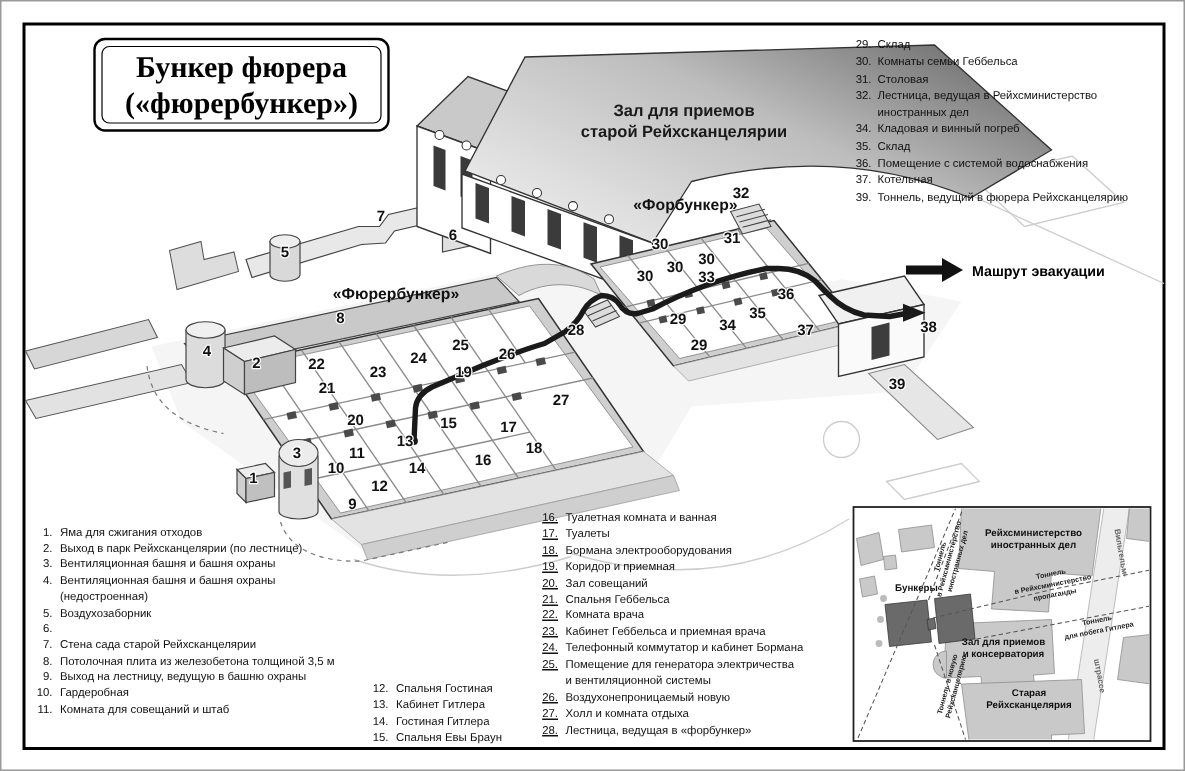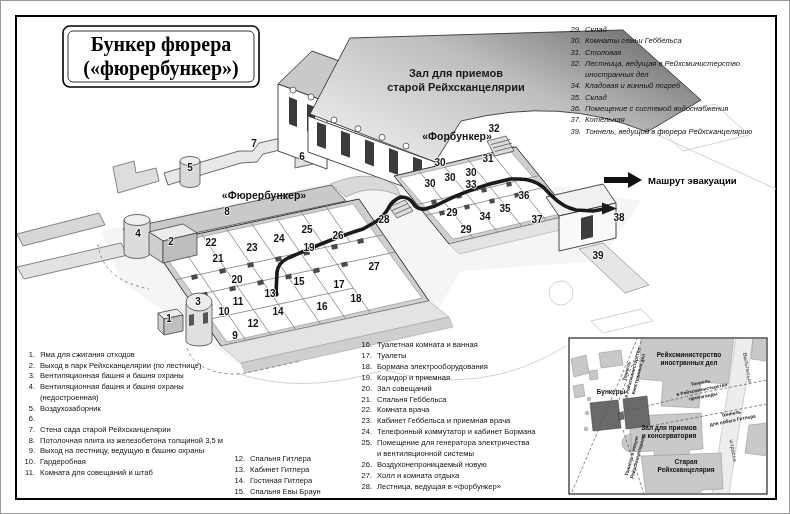--- a/index.html
+++ b/index.html
@@ -13,28 +13,28 @@
       paint-order:stroke;stroke:#ffffff;stroke-width:1.6px;stroke-linejoin:round;}
   .dlabel{font:bold 10.5px "Liberation Sans",sans-serif;fill:#111;text-anchor:middle;}
   .roof-label{font:bold 11px "Liberation Sans",sans-serif;fill:#1a1a1a;text-anchor:middle;}
   .evac-label{font:bold 9.5px "Liberation Sans",sans-serif;fill:#000;}
   .map-bold{font:bold 6.5px "Liberation Sans",sans-serif;fill:#111;text-anchor:middle;}
   .map-small{font:bold 4.8px "Liberation Sans",sans-serif;fill:#222;text-anchor:middle;}
   .map-street{font:bold 5.5px "Liberation Sans",sans-serif;fill:#666;text-anchor:middle;}
   .legend{position:absolute;color:#111;font-size:7.6px;line-height:10.7px;}
   .legend .li{display:flex;}
   .legend .num{flex:none;text-align:right;margin-right:5px;}
-  #legend-tr{left:566px;top:23px;width:212px;line-height:11.3px;font-style:italic;}
+  #legend-tr{left:566px;top:23px;width:212px;line-height:11.3px;}
   #legend-tr .num{width:14px;margin-right:4px;}
   #legend-bl{left:17px;top:349px;width:315px;}
   #legend-bl .num{width:17px;}
-  #legend-c2{left:228px;top:452px;width:165px;line-height:11px;}
+  #legend-c2{left:242px;top:452px;width:165px;line-height:11px;}
   #legend-c2 .num{width:16px;}
   #legend-c3{left:354px;top:339px;width:228px;line-height:10.9px;}
-  #legend-c3 .num{width:17px;}
+  #legend-c3 .num{width:17px;text-decoration:underline;}
 </style>
 </head>
 <body>
 
 <div class="page">
   <div class="frame"></div>
 
   <svg width="790" height="514" viewBox="0 0 790 514">
     <defs>
       <linearGradient id="gRoof" x1="0" y1="0.8" x2="1" y2="0.1">
@@ -404,21 +404,21 @@
         <span class="txt">Гардеробная</span>
       </div>
       <div class="li">
         <span class="num">11.</span>
         <span class="txt">Комната для совещаний и штаб</span>
       </div>
     </div>
   <div id="legend-c2" class="legend">
       <div class="li">
         <span class="num">12.</span>
-        <span class="txt">Спальня Гитлера</span>
+        <span class="txt">Спальня Гостиная</span>
       </div>
       <div class="li">
         <span class="num">13.</span>
         <span class="txt">Кабинет Гитлера</span>
       </div>
       <div class="li">
         <span class="num">14.</span>
         <span class="txt">Гостиная Гитлера</span>
       </div>
       <div class="li">

